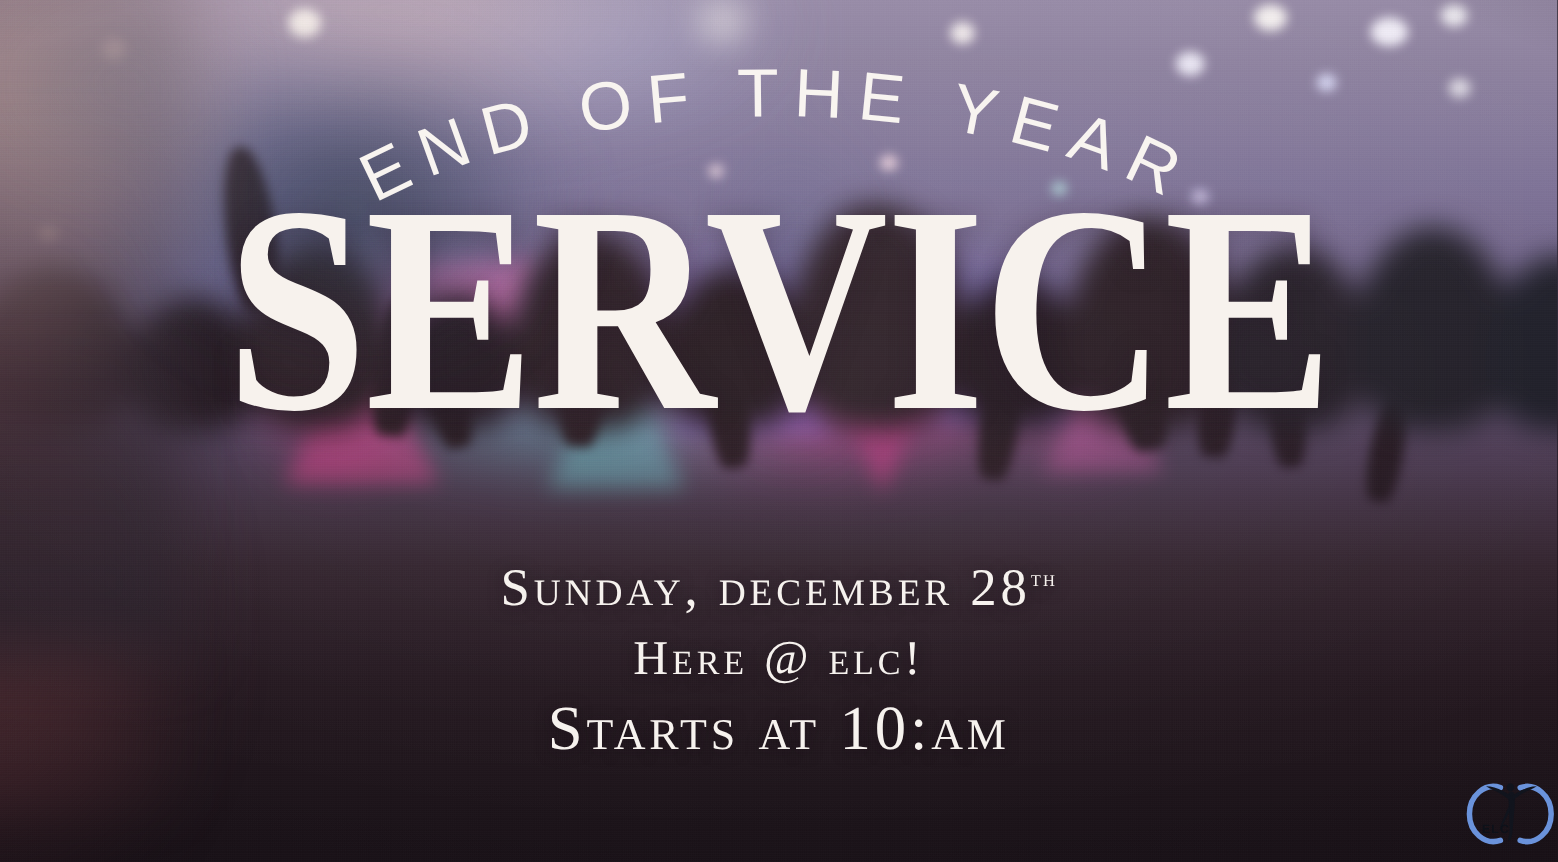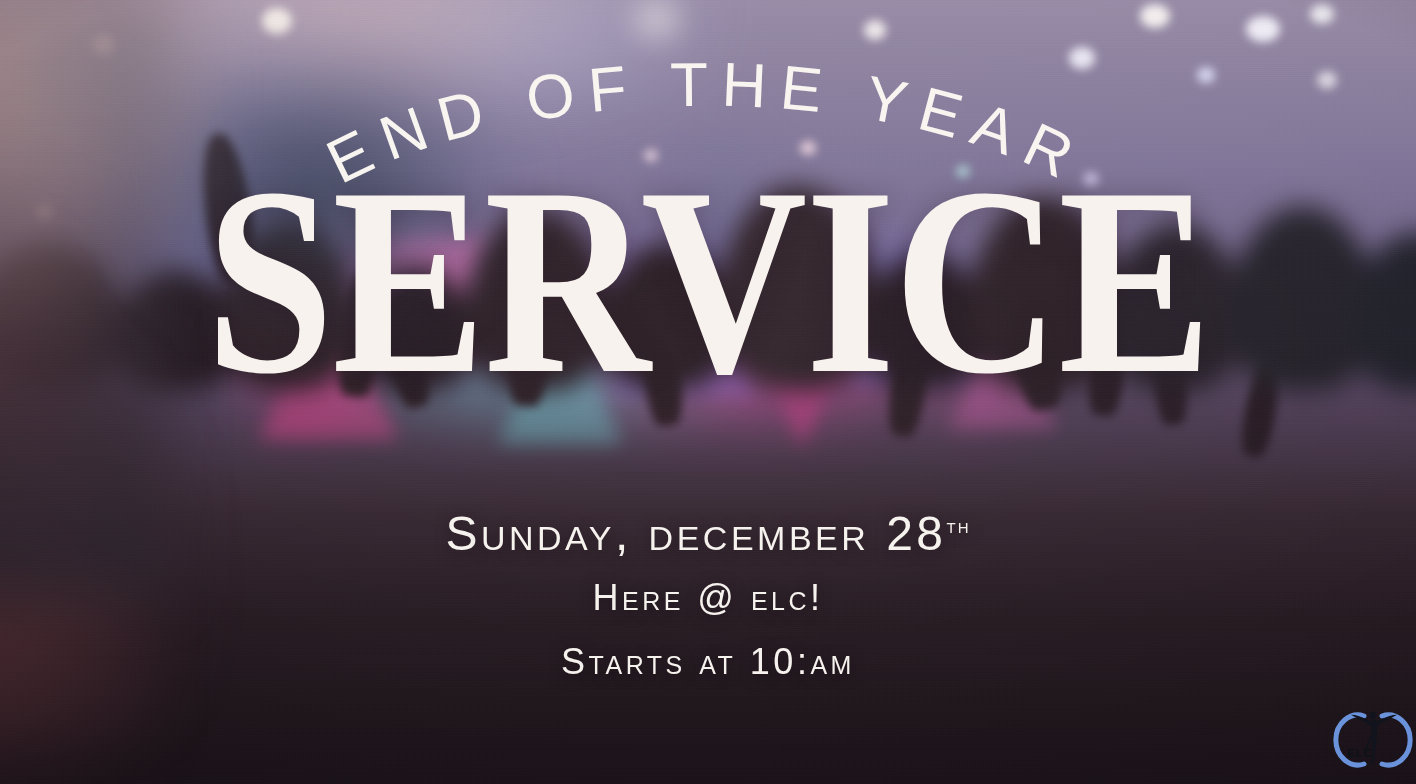--- a/index.html
+++ b/index.html
@@ -166,31 +166,31 @@
 
   
   .details{
     position:absolute;left:0;right:0;top:494px;
     text-align:center;
     color:#f6f2ee;
     text-shadow:0 2px 14px rgba(20,10,20,.5);
   }
   .dline{
     display:block;
-    font-family:Liberation Sans, sans-serif;
+    font-family:Liberation Serif, serif;
     font-weight:400;
     font-variant:small-caps;
     text-transform:lowercase;
     letter-spacing:3.5px;
     white-space:nowrap;
   }
   .dline::first-letter{ text-transform:uppercase; }
   .d1{ font-size:48px; line-height:64px; }
-  .d2{ font-size:36px; line-height:64px; }
-  .d3{ font-size:36px; line-height:64px; }
+  .d2{ font-size:44px; line-height:64px; }
+  .d3{ font-size:57px; line-height:64px; }
   .sup{
     font-size:.46em;
     vertical-align:super;
     letter-spacing:2px;
   }
 
   
   .logo{
     position:absolute;right:2px;bottom:12px;
     width:84px;height:76px;

